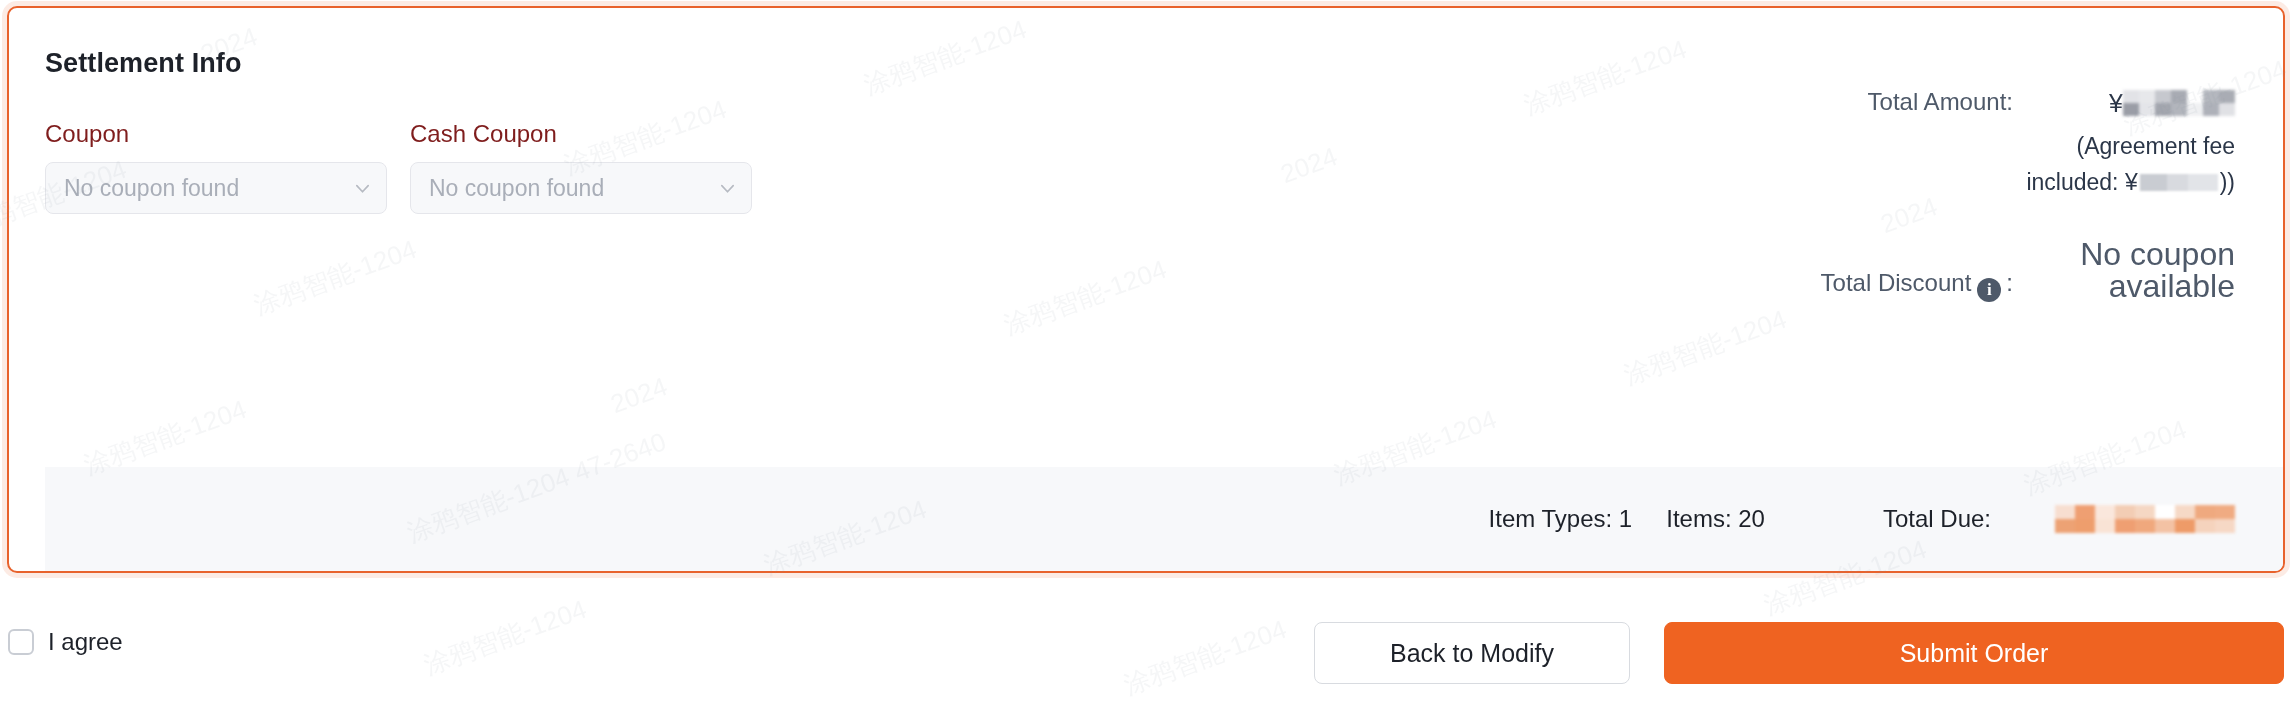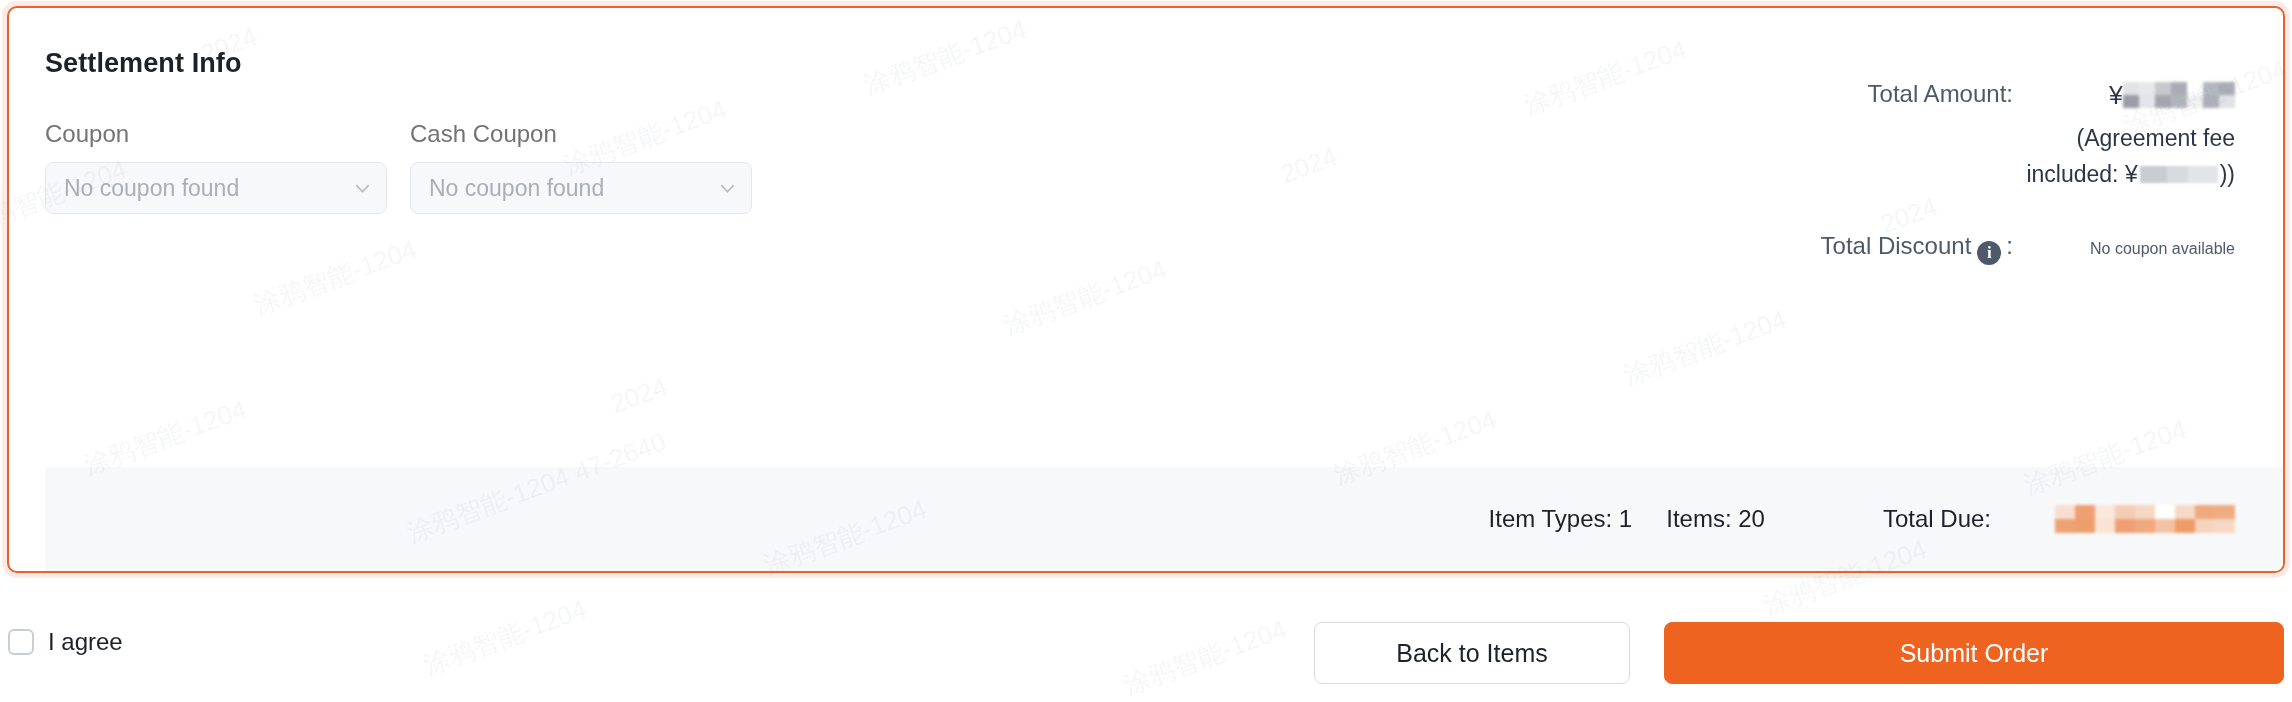--- a/index.html
+++ b/index.html
@@ -44,21 +44,21 @@
     font-size: 27px;
     font-weight: bold;
     color: #1d2129;
     letter-spacing: .1px;
   }
 
   
   .field { position: absolute; }
   .field-label {
     font-size: 24px;
-    color: #737373;
+    color: #7f1d1d;
     margin-bottom: 14px;
     display: block;
   }
   .select {
     position: relative;
     width: 342px; height: 52px;
     background: #f7f8fa;
     border: 1px solid #e5e6eb;
     border-radius: 8px;
     display: flex;
@@ -79,21 +79,21 @@
     display: block;
   }
   .chevron svg { display: block; }
 
   #coupon-field  { left: 36px;  top: 112px; }
   #cash-field    { left: 401px; top: 112px; }
 
   
   .totals {
     position: absolute;
-    right: 48px; top: 70px;
+    right: 48px; top: 78px;
     width: 720px;
     text-align: right;
   }
   .total-row {
     display: flex;
     align-items: flex-start;
     justify-content: flex-end;
     gap: 0px;
   }
   .total-label {
@@ -166,21 +166,21 @@
     background: #4e5969;
     color: #fff;
     font-size: 17px;
     font-weight: bold;
     font-family: "Liberation Serif", serif;
     margin: 0 5px 0 6px;
     vertical-align: -4px;
     cursor: pointer;
   }
   .discount-value {
-    font-size: 16px;
+    font-size: 32px;
     color: #4e5969;
     text-align: right;
     line-height: 32px;
     width: 206px;
     margin-left: 16px;
   }
 
   
   .summary-bar {
     position: absolute;
@@ -401,17 +401,17 @@
       </span>
     </div>
 
   </div>
 
   <div class="action-row">
     <div class="agree-wrap">
       <span class="checkbox"></span>
       <span class="agree-text">I agree</span>
     </div>
-    <div class="btn" id="btn-back">Back to Items</div>
+    <div class="btn" id="btn-back">Back to Modify</div>
     <div class="btn" id="btn-submit">Submit Order</div>
   </div>
 
 </div>
 
 </body></html>

